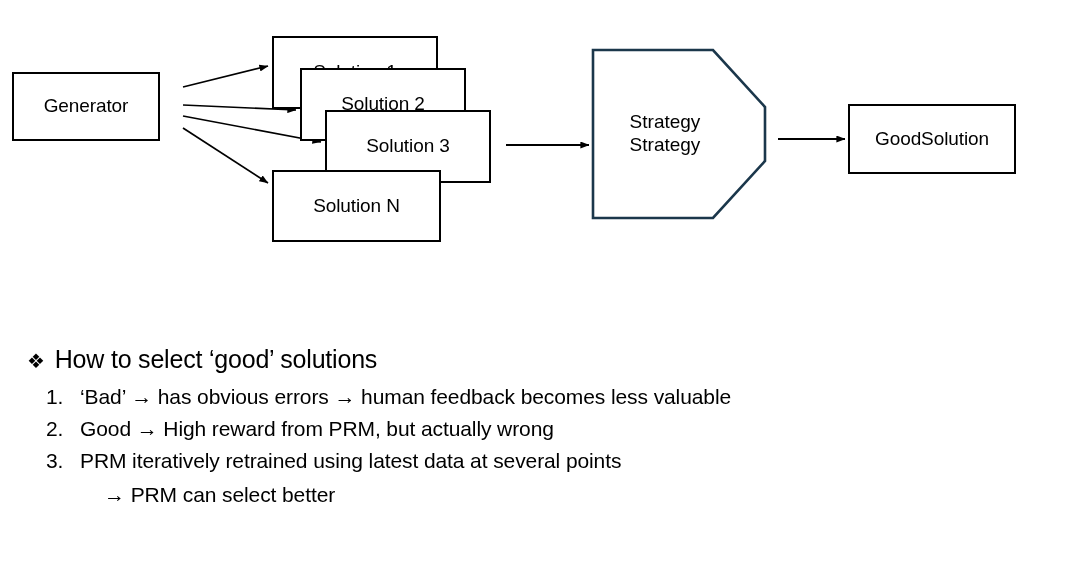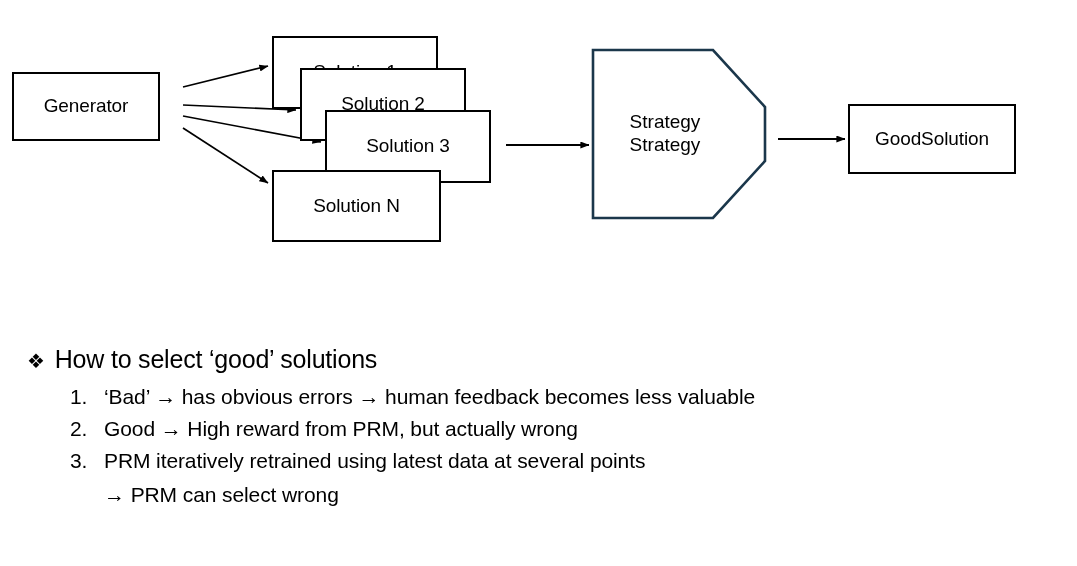--- a/index.html
+++ b/index.html
@@ -120,21 +120,21 @@
     line-height: 1.25;
     color: #000000;
     letter-spacing: -0.2px;
   }
   #bullet-heading .marker {
     font-size: 20px;
     line-height: 1;
   }
   ol#numbered-list {
     margin: 6px 0 0 0;
-    padding-left: 104px;
+    padding-left: 80px;
     list-style: none;
     counter-reset: item;
   }
   ol#numbered-list > li {
     position: relative;
     font-size: 21px;
     line-height: 1.52;
     color: #000000;
     letter-spacing: -0.1px;
     counter-increment: item;
@@ -213,16 +213,16 @@
   <div id="bullets">
     <div id="bullet-heading">
       <span class="marker">❖</span>
       <span>How to select ‘good’ solutions</span>
     </div>
     <ol id="numbered-list">
       <li>‘Bad’ → has obvious errors → human feedback becomes less valuable</li>
       <li>Good → High reward from PRM, but actually wrong</li>
       <li>PRM iteratively retrained using latest data at several points</li>
     </ol>
-    <div id="sub-line">→ PRM can select wrong</div>
+    <div id="sub-line">→ PRM can select better</div>
   </div>
 
 </div>
 
 </body></html>

